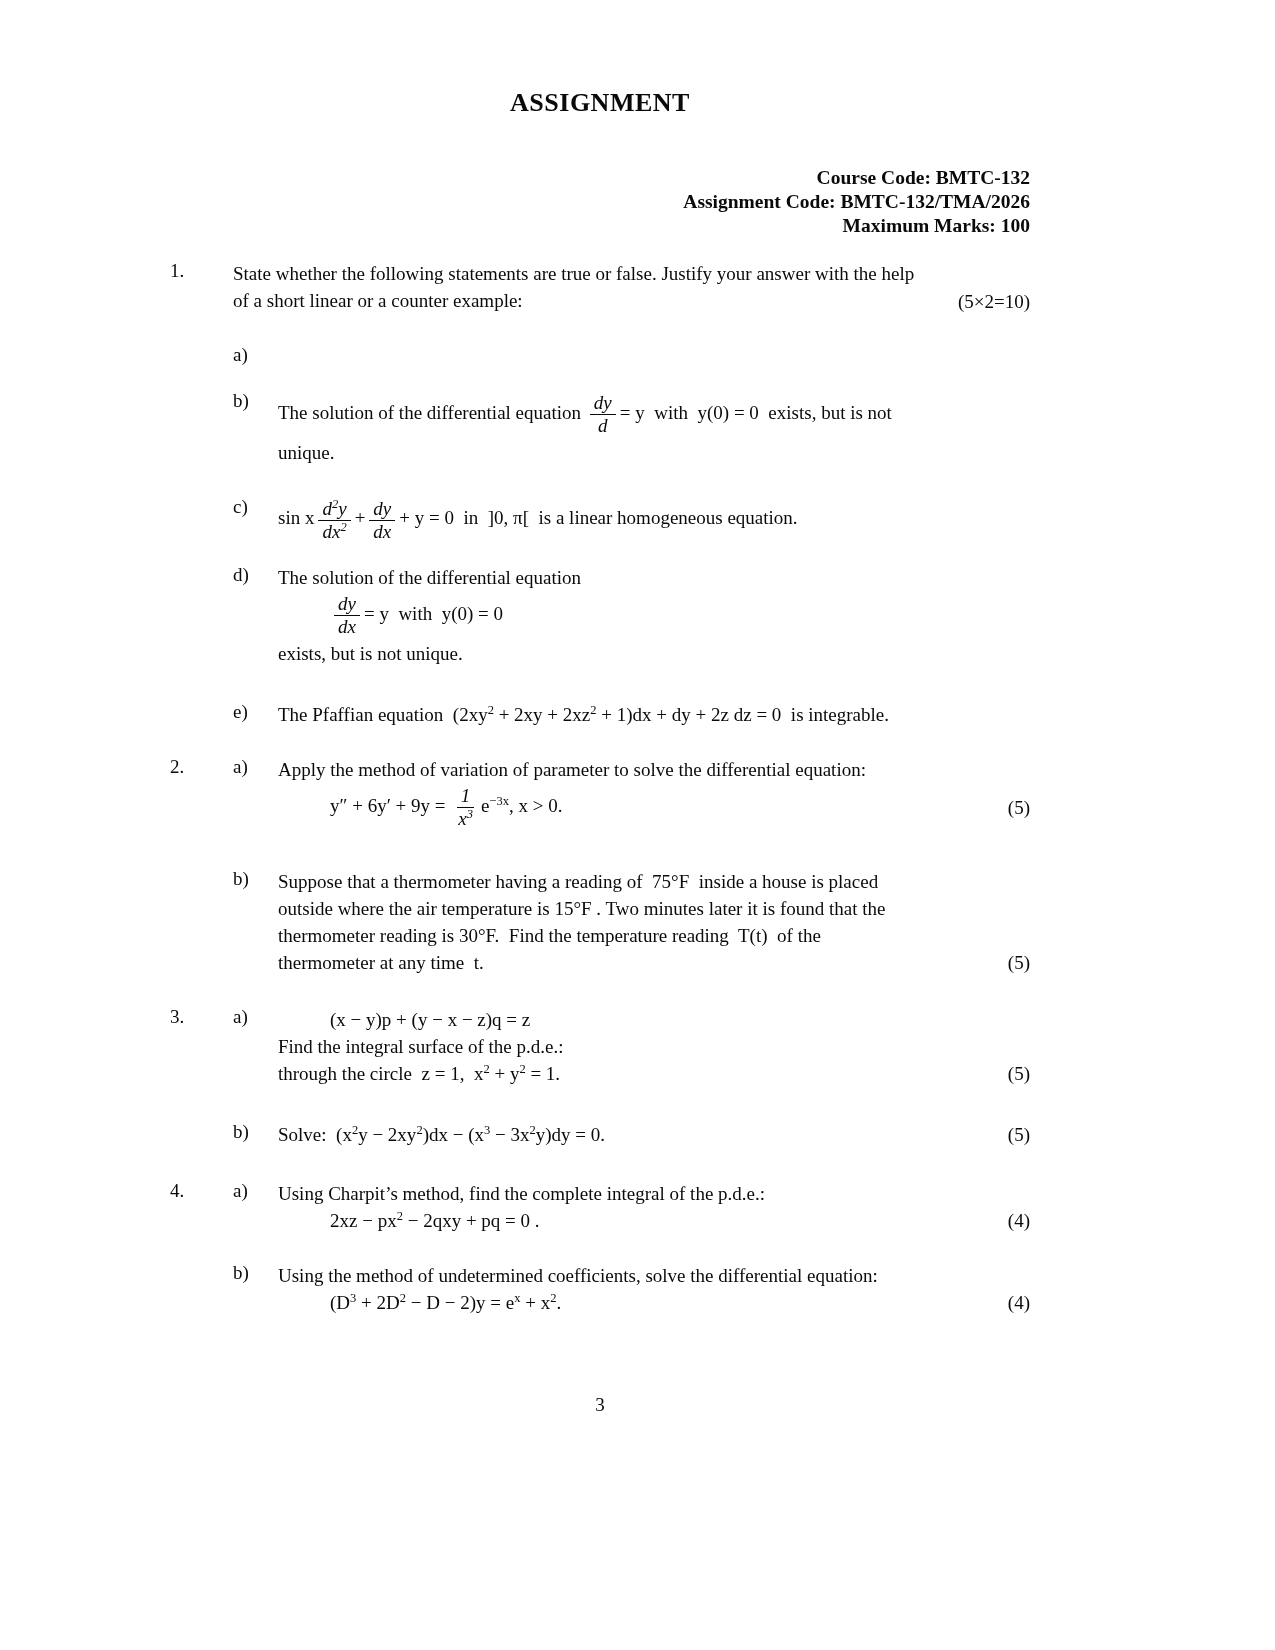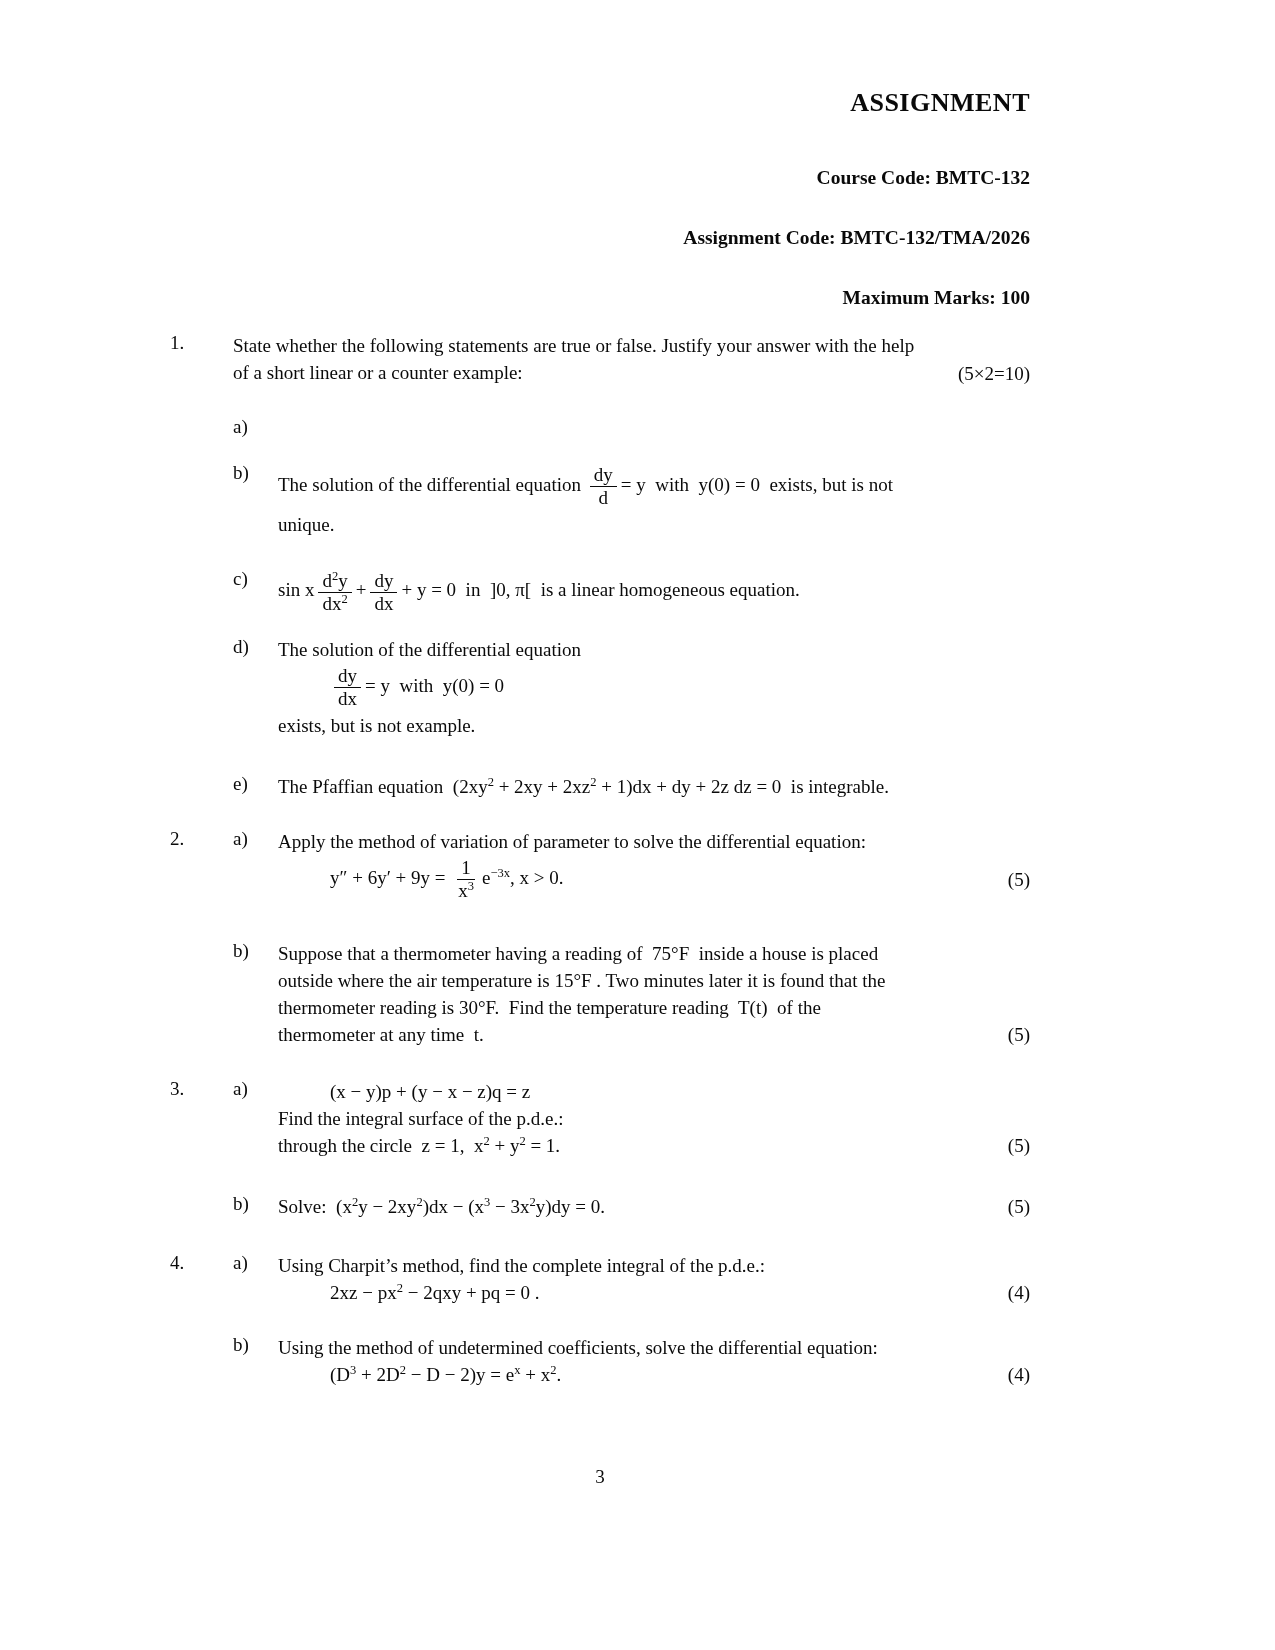--- a/index.html
+++ b/index.html
@@ -7,53 +7,54 @@
     width:1275px; height:1650px;
     background:#ffffff;
     color:#0a0a0a;
     font-family:"Liberation Serif", serif;
     font-size:19px;
     position:relative;
     overflow:hidden;
   }
   .doc { margin-left:170px; width:860px; }
   .title {
-    text-align:right;
+    text-align:center;
     font-weight:bold;
     font-size:26px;
     padding-top:88px;
     letter-spacing:0.5px;
   }
   .header-block {
     margin-top:48px;
     text-align:right;
     font-weight:bold;
     font-size:19.5px;
   }
-  .header-block .hline { line-height:24px;margin-top:36px; }
+  .header-block .hline { line-height:24px; }
   .questions { margin-top:0; }
   .row { display:flex; align-items:flex-start; }
   .numcol { width:63px; flex:none; }
   .letcol { width:45px; flex:none; }
   .qbody { flex:1; min-width:0; }
   .line { position:relative; line-height:27px; }
   .line.ind { padding-left:52px; }
   .marks {
     position:absolute; right:0; top:50%;
     transform:translateY(-50%);
     white-space:nowrap;
   }
   sup { font-size:0.66em; vertical-align:super; line-height:0; }
   .frac {
     display:inline-flex;
     flex-direction:column;
     align-items:center;
     vertical-align:middle;
     margin:2px 4px;
     text-align:center;
+    font-style:italic;
   }
   .fnum { display:block; padding:0 4px; border-bottom:1.4px solid #0a0a0a; line-height:1.15; }
   .fden { display:block; padding:0 4px; line-height:1.15; }
   .pagenum { text-align:center; margin-top:78px; }
 </style>
 </head>
 <body>
 
 <div class="doc">
   <div class="title">ASSIGNMENT</div>
@@ -100,21 +101,21 @@
       </div>
       <div class="row" style="margin-top: 20px;">
         <div class="numcol"></div>
         <div class="letcol">d)</div>
         <div class="qbody">
           <div class="line"><span>The solution of the differential equation</span></div>
           <div class="line ind"><span><span class="frac">
                 <span class="fnum">dy</span>
                 <span class="fden">dx</span>
               </span>= y&nbsp; with&nbsp; y(0) = 0</span></div>
-          <div class="line"><span>exists, but is not example.</span></div>
+          <div class="line"><span>exists, but is not unique.</span></div>
         </div>
       </div>
       <div class="row" style="margin-top: 34px;">
         <div class="numcol"></div>
         <div class="letcol">e)</div>
         <div class="qbody">
           <div class="line"><span>The Pfaffian equation&nbsp; (2xy<sup>2</sup> + 2xy + 2xz<sup>2</sup> + 1)dx + dy + 2z dz = 0&nbsp; is integrable.</span></div>
         </div>
       </div>
       <div class="row" style="margin-top: 28px;">

